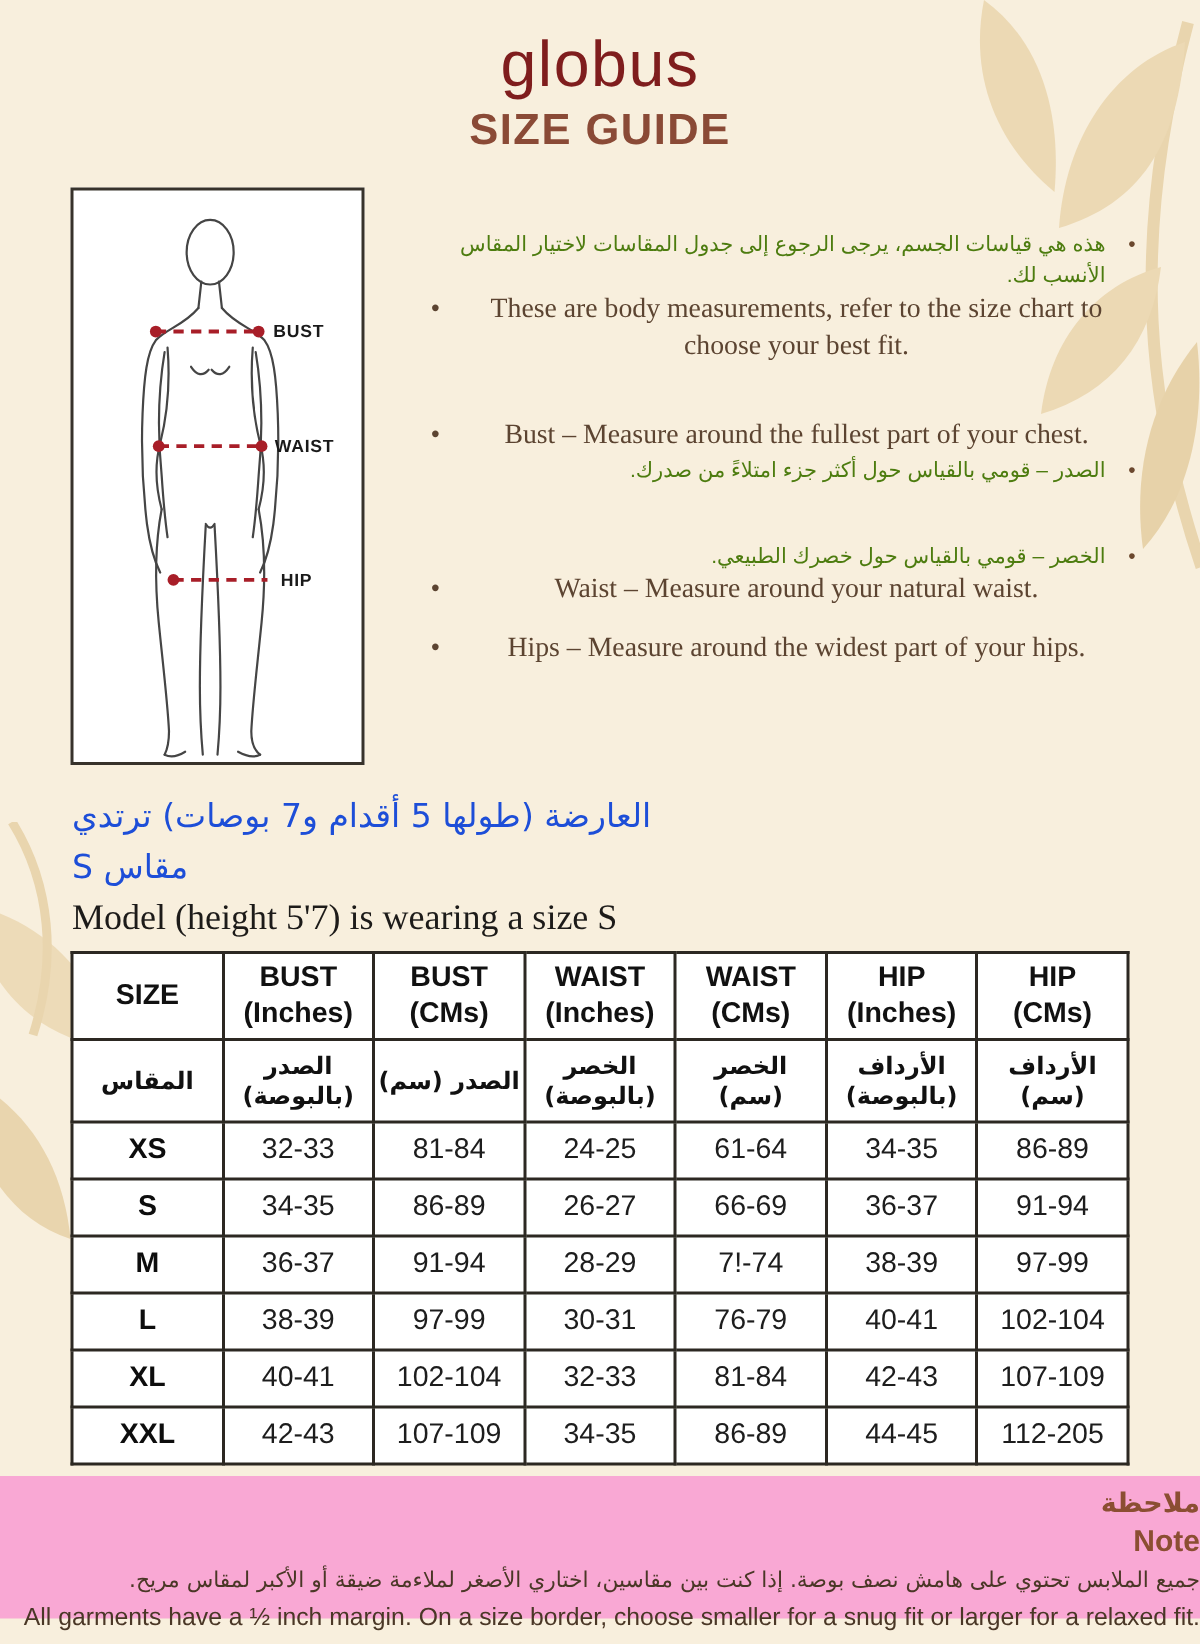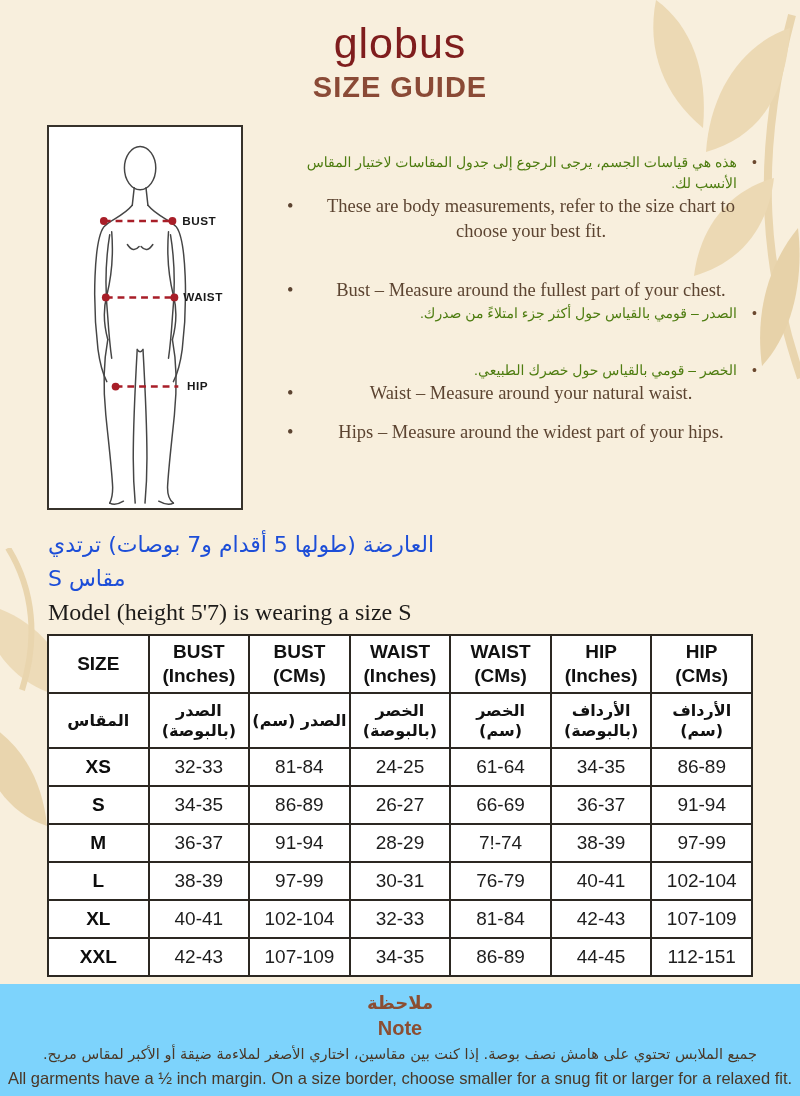--- a/index.html
+++ b/index.html
@@ -57,22 +57,22 @@
     padding:0 2px;box-sizing:border-box;
   }
   .hdr-en td{height:58px;font-weight:bold;font-size:19px;color:#111;line-height:1.25;font-family:"Liberation Sans",sans-serif;}
   .hdr-ar td{height:55px;font-weight:bold;font-size:16px;color:#111;line-height:1.25;font-family:"DejaVu Sans",sans-serif;direction:rtl;}
   .row-data td{height:38px;font-size:19px;color:#1d1d1d;font-family:"Liberation Sans",sans-serif;}
   .row-data td.size-cell{font-weight:bold;color:#0d0d0d;}
   .h2line span{display:block;}
 
   
   .note{
-    position:absolute;left:0;top:984px;width:800px;height:112px;background:#7dd3fc;
-    text-align:center;box-sizing:border-box;padding-top:7px;
+    position:absolute;left:0;top:984px;width:800px;height:95px;background:#f9a8d4;
+    text-align:right;box-sizing:border-box;padding-top:7px;
   }
   .note-title-ar{font-family:"DejaVu Sans",sans-serif;font-weight:bold;font-size:18px;color:#8b4e32;line-height:1.3;}
   .note-title-en{font-family:"Liberation Sans",sans-serif;font-weight:bold;font-size:20px;color:#8b4e32;line-height:1.3;margin-top:1px;}
   .note-body-ar{direction:rtl;font-family:"DejaVu Sans",sans-serif;font-size:14.5px;color:#4a3726;line-height:1.5;margin-top:3px;}
   .note-body-en{font-family:"Liberation Sans",sans-serif;font-size:16.5px;color:#4a3726;line-height:1.35;margin-top:1px;}
 </style>
 </head>
 <body>
 
 <svg class="decor decor-tr" width="212" height="380" viewBox="0 0 212 380">
@@ -267,21 +267,21 @@
         <td>42-43</td>
         <td>107-109</td>
       </tr>
       <tr class="row-data">
         <td class="size-cell">XXL</td>
         <td>42-43</td>
         <td>107-109</td>
         <td>34-35</td>
         <td>86-89</td>
         <td>44-45</td>
-        <td>112-151</td>
+        <td>112-205</td>
       </tr>
     </tbody>
   </table>
 </div>
 
 <div class="note">
   <div class="note-title-ar">ملاحظة</div>
   <div class="note-title-en">Note</div>
   <div class="note-body-ar">جميع الملابس تحتوي على هامش نصف بوصة. إذا كنت بين مقاسين، اختاري الأصغر لملاءمة ضيقة أو الأكبر لمقاس مريح.</div>
   <div class="note-body-en">All garments have a ½ inch margin. On a size border, choose smaller for a snug fit or larger for a relaxed fit.</div>

